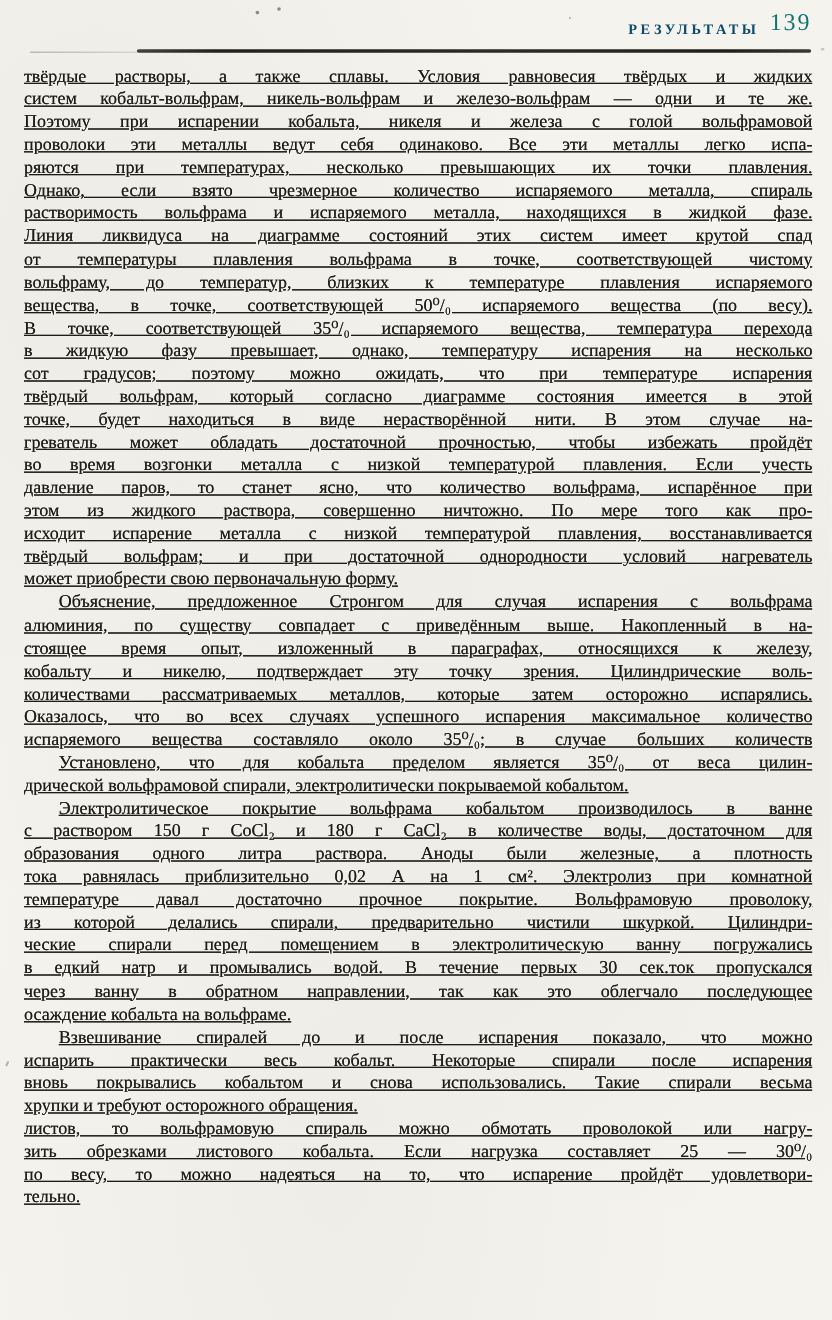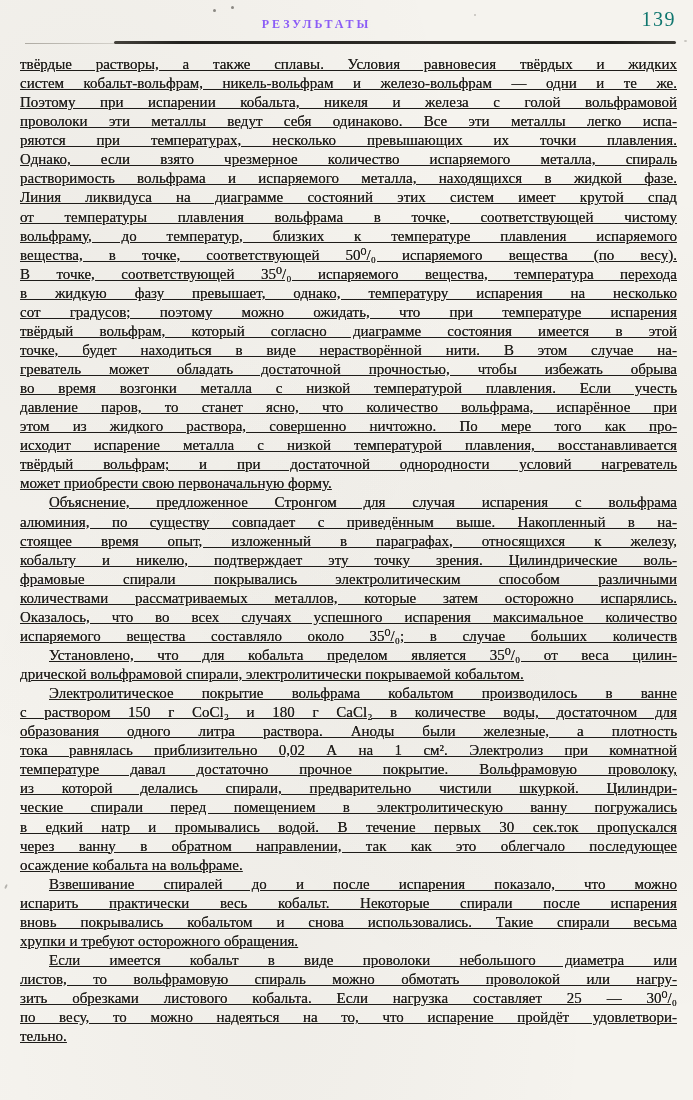--- a/index.html
+++ b/index.html
@@ -22,25 +22,25 @@
     position: absolute;
     inset: 0;
     color: #1e1c19;
   }
   
   .running-head {
     position: absolute;
     top: 17px;
     left: 0;
     right: 60px;
-    text-align: center;
+    text-align: right;
     font-size: 12px;
     font-weight: bold;
     letter-spacing: 3px;
-    color: #8b5cf6;
+    color: #0c4a6e;
   }
   .page-number {
     position: absolute;
     top: 8px;
     right: 17px;
     font-size: 20px;
     letter-spacing: 1.5px;
     color: #0f766e;
   }
   .rule-faint {
@@ -115,52 +115,50 @@
       <div class="line">растворимость вольфрама и испаряемого металла, находящихся в жидкой фазе.</div>
       <div class="line">Линия ликвидуса на диаграмме состояний этих систем имеет крутой спад</div>
       <div class="line">от температуры плавления вольфрама в точке, соответствующей чистому</div>
       <div class="line">вольфраму, до температур, близких к температуре плавления испаряемого</div>
       <div class="line">вещества, в точке, соответствующей 50⁰/₀ испаряемого вещества (по весу).</div>
       <div class="line">В точке, соответствующей 35⁰/₀ испаряемого вещества, температура перехода</div>
       <div class="line">в жидкую фазу превышает, однако, температуру испарения на несколько</div>
       <div class="line">сот градусов; поэтому можно ожидать, что при температуре испарения</div>
       <div class="line">твёрдый вольфрам, который согласно диаграмме состояния имеется в этой</div>
       <div class="line">точке, будет находиться в виде нерастворённой нити. В этом случае на-</div>
-      <div class="line">греватель может обладать достаточной прочностью, чтобы избежать обрыва</div>
+      <div class="line">греватель может обладать достаточной прочностью, чтобы избежать пройдёт</div>
       <div class="line">во время возгонки металла с низкой температурой плавления. Если учесть</div>
       <div class="line">давление паров, то станет ясно, что количество вольфрама, испарённое при</div>
       <div class="line">этом из жидкого раствора, совершенно ничтожно. По мере того как про-</div>
       <div class="line">исходит испарение металла с низкой температурой плавления, восстанавливается</div>
       <div class="line">твёрдый вольфрам; и при достаточной однородности условий нагреватель</div>
       <div class="line last">может приобрести свою первоначальную форму.</div>
       <div class="line indent">Объяснение, предложенное Стронгом для случая испарения с вольфрама</div>
       <div class="line">алюминия, по существу совпадает с приведённым выше. Накопленный в на-</div>
       <div class="line">стоящее время опыт, изложенный в параграфах, относящихся к железу,</div>
       <div class="line">кобальту и никелю, подтверждает эту точку зрения. Цилиндрические воль-</div>
-      <div class="line">фрамовые спирали покрывались электролитическим способом различными</div>
       <div class="line">количествами рассматриваемых металлов, которые затем осторожно испарялись.</div>
       <div class="line">Оказалось, что во всех случаях успешного испарения максимальное количество</div>
       <div class="line">испаряемого вещества составляло около 35⁰/₀; в случае больших количеств</div>
       <div class="line indent">Установлено, что для кобальта пределом является 35⁰/₀ от веса цилин-</div>
       <div class="line last">дрической вольфрамовой спирали, электролитически покрываемой кобальтом.</div>
       <div class="line indent">Электролитическое покрытие вольфрама кобальтом производилось в ванне</div>
       <div class="line">с раствором 150 г CoCl₂ и 180 г CaCl₂ в количестве воды, достаточном для</div>
       <div class="line">образования одного литра раствора. Аноды были железные, а плотность</div>
       <div class="line">тока равнялась приблизительно 0,02 А на 1 см². Электролиз при комнатной</div>
       <div class="line">температуре давал достаточно прочное покрытие. Вольфрамовую проволоку,</div>
       <div class="line">из которой делались спирали, предварительно чистили шкуркой. Цилиндри-</div>
       <div class="line">ческие спирали перед помещением в электролитическую ванну погружались</div>
       <div class="line">в едкий натр и промывались водой. В течение первых 30 сек.ток пропускался</div>
       <div class="line">через ванну в обратном направлении, так как это облегчало последующее</div>
       <div class="line last">осаждение кобальта на вольфраме.</div>
       <div class="line indent">Взвешивание спиралей до и после испарения показало, что можно</div>
       <div class="line">испарить практически весь кобальт. Некоторые спирали после испарения</div>
       <div class="line">вновь покрывались кобальтом и снова использовались. Такие спирали весьма</div>
       <div class="line last">хрупки и требуют осторожного обращения.</div>
-      <div class="line indent">Если имеется кобальт в виде проволоки небольшого диаметра или</div>
       <div class="line">листов, то вольфрамовую спираль можно обмотать проволокой или нагру-</div>
       <div class="line">зить обрезками листового кобальта. Если нагрузка составляет 25 — 30⁰/₀</div>
       <div class="line">по весу, то можно надеяться на то, что испарение пройдёт удовлетвори-</div>
       <div class="line last">тельно.</div>
     </div>
 
   <div class="speck s1"></div>
   <div class="speck s2"></div>
   <div class="speck s3"></div>
   <div class="speck s4"></div>

